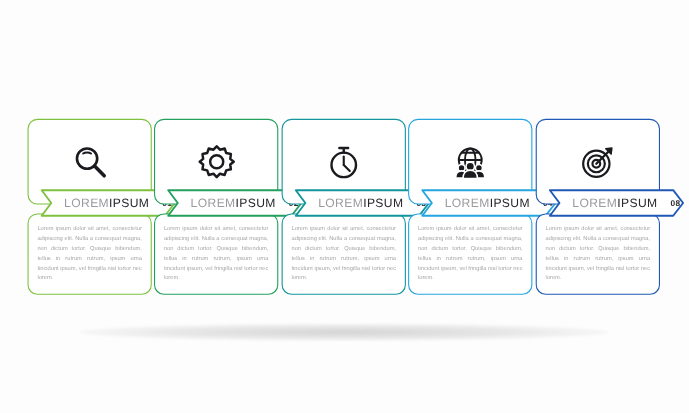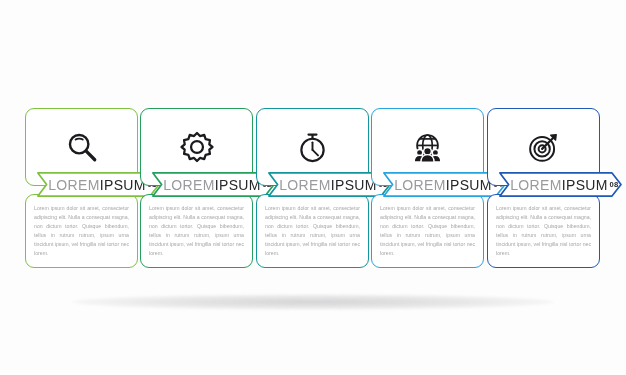--- a/index.html
+++ b/index.html
@@ -101,21 +101,21 @@
 
   .ribbon-label {
     position: absolute;
     left: 22px;
     top: 64px;
     width: 100px;
     height: 25px;
     display: flex;
     align-items: center;
     justify-content: center;
-    font-size: 14px;
+    font-size: 11px;
     letter-spacing: 0.35px;
     white-space: nowrap;
   }
   .lbl-light {
     color: #9a9a9e;
     font-weight: 400;
   }
   .lbl-bold {
     color: #26262b;
     font-weight: 400;

